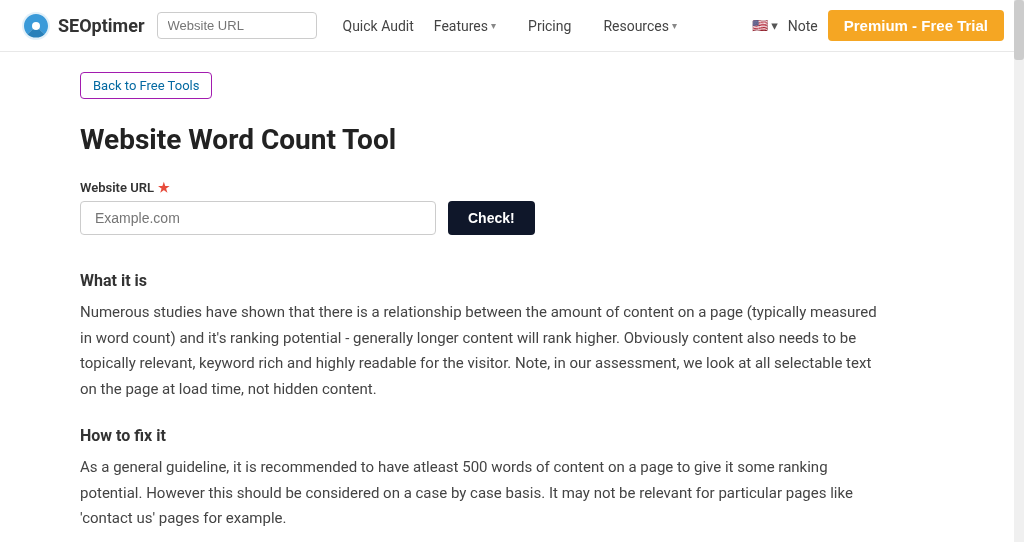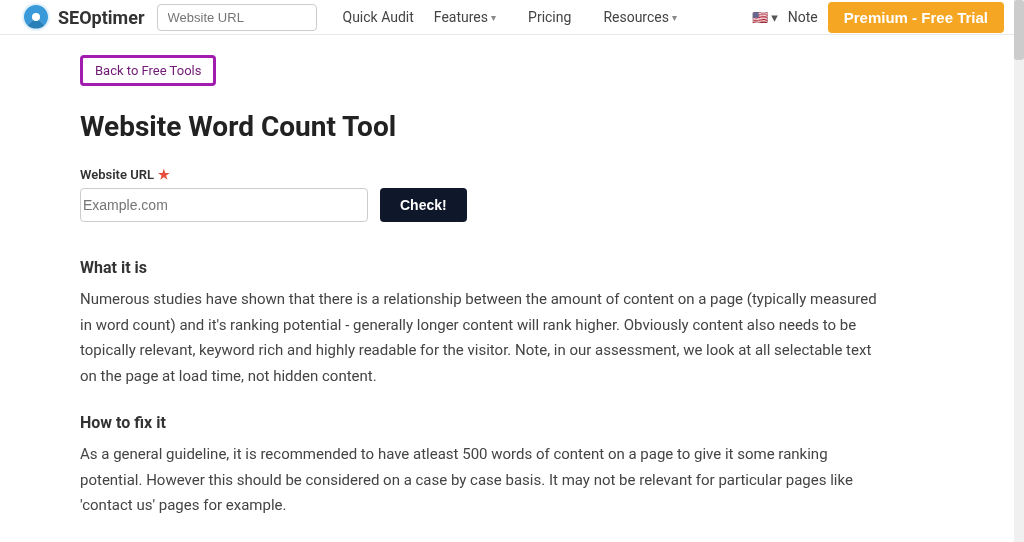--- a/index.html
+++ b/index.html
@@ -2,21 +2,21 @@
 <html><head>
   <meta charset="utf-8">
   <style>
     * { box-sizing: border-box; margin: 0; padding: 0; }
     body { font-family: -apple-system, BlinkMacSystemFont, 'Segoe UI', Roboto, sans-serif; font-size: 14px; color: #333; background: #fff; width: 1024px; overflow-x: hidden; }
 
     
     .navbar {
       display: flex;
       align-items: center;
-      height: 35px;
+      height: 52px;
       padding: 0 20px;
       border-bottom: 1px solid #e8e8e8;
       background: #fff;
       position: relative;
     }
     .nav-logo {
       display: flex;
       align-items: center;
       gap: 6px;
       margin-right: 12px;
@@ -114,22 +114,22 @@
 
     
     .main-content {
       padding: 20px 80px 40px 80px;
       max-width: 960px;
     }
 
     .back-link {
       display: inline-block;
       font-size: 13px;
-      color: #701a75;
-      border: 3px solid #a21caf;
+      color: #0369a1;
+      border: 1px solid #a21caf;
       border-radius: 4px;
       padding: 5px 12px;
       cursor: pointer;
       text-decoration: none;
       margin-bottom: 24px;
     }
 
     .page-title {
       font-size: 28px;
       font-weight: 700;
@@ -153,23 +153,23 @@
 
     .url-form {
       display: flex;
       align-items: center;
       gap: 12px;
       margin-bottom: 36px;
     }
     .url-input {
       border: 1px solid #ccc;
       border-radius: 4px;
-      padding: 8px 2px;
-      font-size: 14px;
-      width: 288px;
+      padding: 8px 14px;
+      font-size: 14px;
+      width: 356px;
       outline: none;
       color: #999;
     }
     .check-btn {
       background: #0f172a;
       color: #fff;
       border: none;
       border-radius: 4px;
       padding: 9px 20px;
       font-size: 14px;

